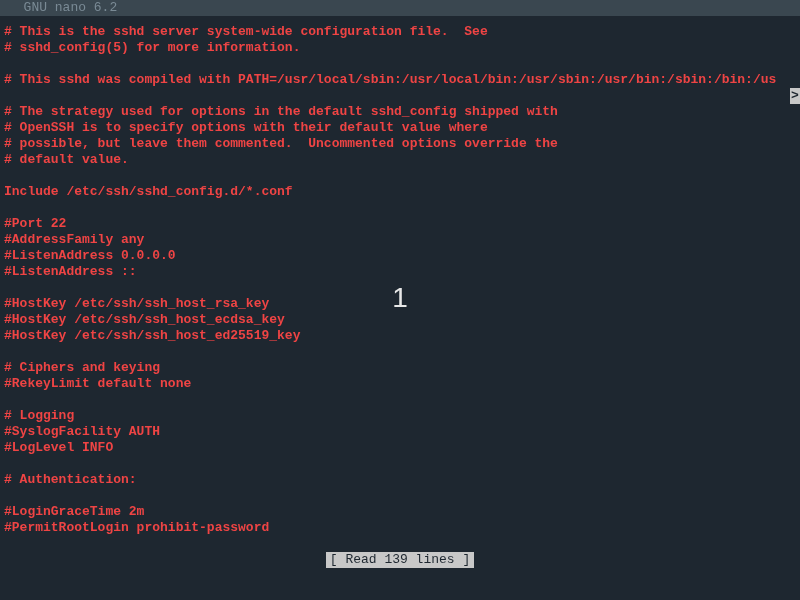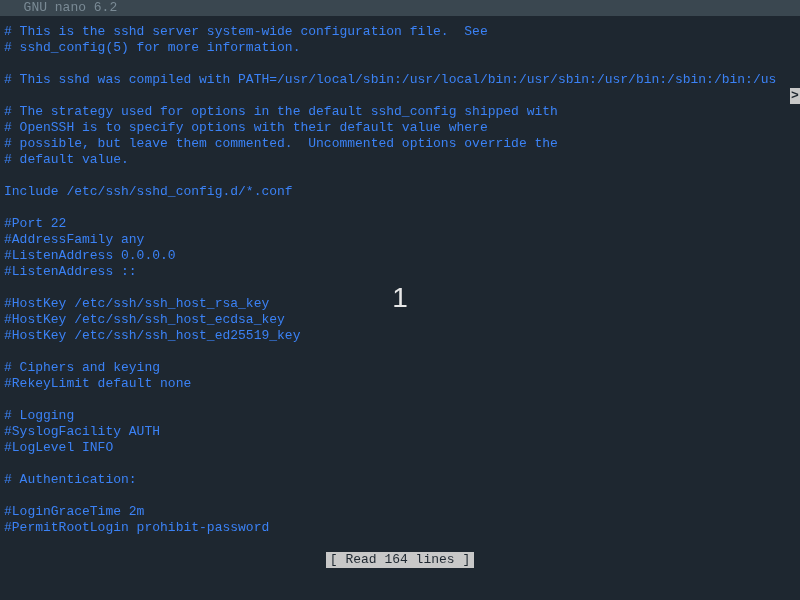--- a/index.html
+++ b/index.html
@@ -22,22 +22,23 @@
     display: flex;
     white-space: pre;
     padding: 0 8px;
   }
   .titlebar .left { flex: 0 0 auto; text-align: right; }
   .titlebar .center { flex: 1 1 auto; text-align: center; }
   .titlebar .right { flex: 0 0 auto; width: 100px; }
   .content {
     padding: 8px 0 0 4px;
     white-space: pre;
-    color: #3b82f6;
+    color: #ef4444;
     overflow: hidden;
+    font-weight: bold;
   }
   .line { height: 16px; }
   .overflow-indicator {
     position: absolute;
     right: 0;
     top: 88px;
     width: 10px;
     height: 16px;
     background: #c8c8c8;
     color: #1e2730;
@@ -88,19 +89,19 @@
   <span class="right"></span>
 </div>
 
 <div class="content" id="file-content"><div class="line"># This is the sshd server system-wide configuration file.  See</div><div class="line"># sshd_config(5) for more information.</div><div class="line"></div><div class="line"># This sshd was compiled with PATH=/usr/local/sbin:/usr/local/bin:/usr/sbin:/usr/bin:/sbin:/bin:/us</div><div class="line"></div><div class="line"># The strategy used for options in the default sshd_config shipped with</div><div class="line"># OpenSSH is to specify options with their default value where</div><div class="line"># possible, but leave them commented.  Uncommented options override the</div><div class="line"># default value.</div><div class="line"></div><div class="line">Include /etc/ssh/sshd_config.d/*.conf</div><div class="line"></div><div class="line">#Port 22</div><div class="line">#AddressFamily any</div><div class="line">#ListenAddress 0.0.0.0</div><div class="line">#ListenAddress ::</div><div class="line"></div><div class="line">#HostKey /etc/ssh/ssh_host_rsa_key</div><div class="line">#HostKey /etc/ssh/ssh_host_ecdsa_key</div><div class="line">#HostKey /etc/ssh/ssh_host_ed25519_key</div><div class="line"></div><div class="line"># Ciphers and keying</div><div class="line">#RekeyLimit default none</div><div class="line"></div><div class="line"># Logging</div><div class="line">#SyslogFacility AUTH</div><div class="line">#LogLevel INFO</div><div class="line"></div><div class="line"># Authentication:</div><div class="line"></div><div class="line">#LoginGraceTime 2m</div><div class="line">#PermitRootLogin prohibit-password</div></div>
 
 <div class="overflow-indicator">&gt;</div>
 
 <div class="big1">1</div>
 
 <div class="status">
-  <span class="box">[ Read 164 lines ]</span>
+  <span class="box">[ Read 139 lines ]</span>
 </div>
 
 <div class="shortcuts">
   
   
 </div>
 
 </body></html>

